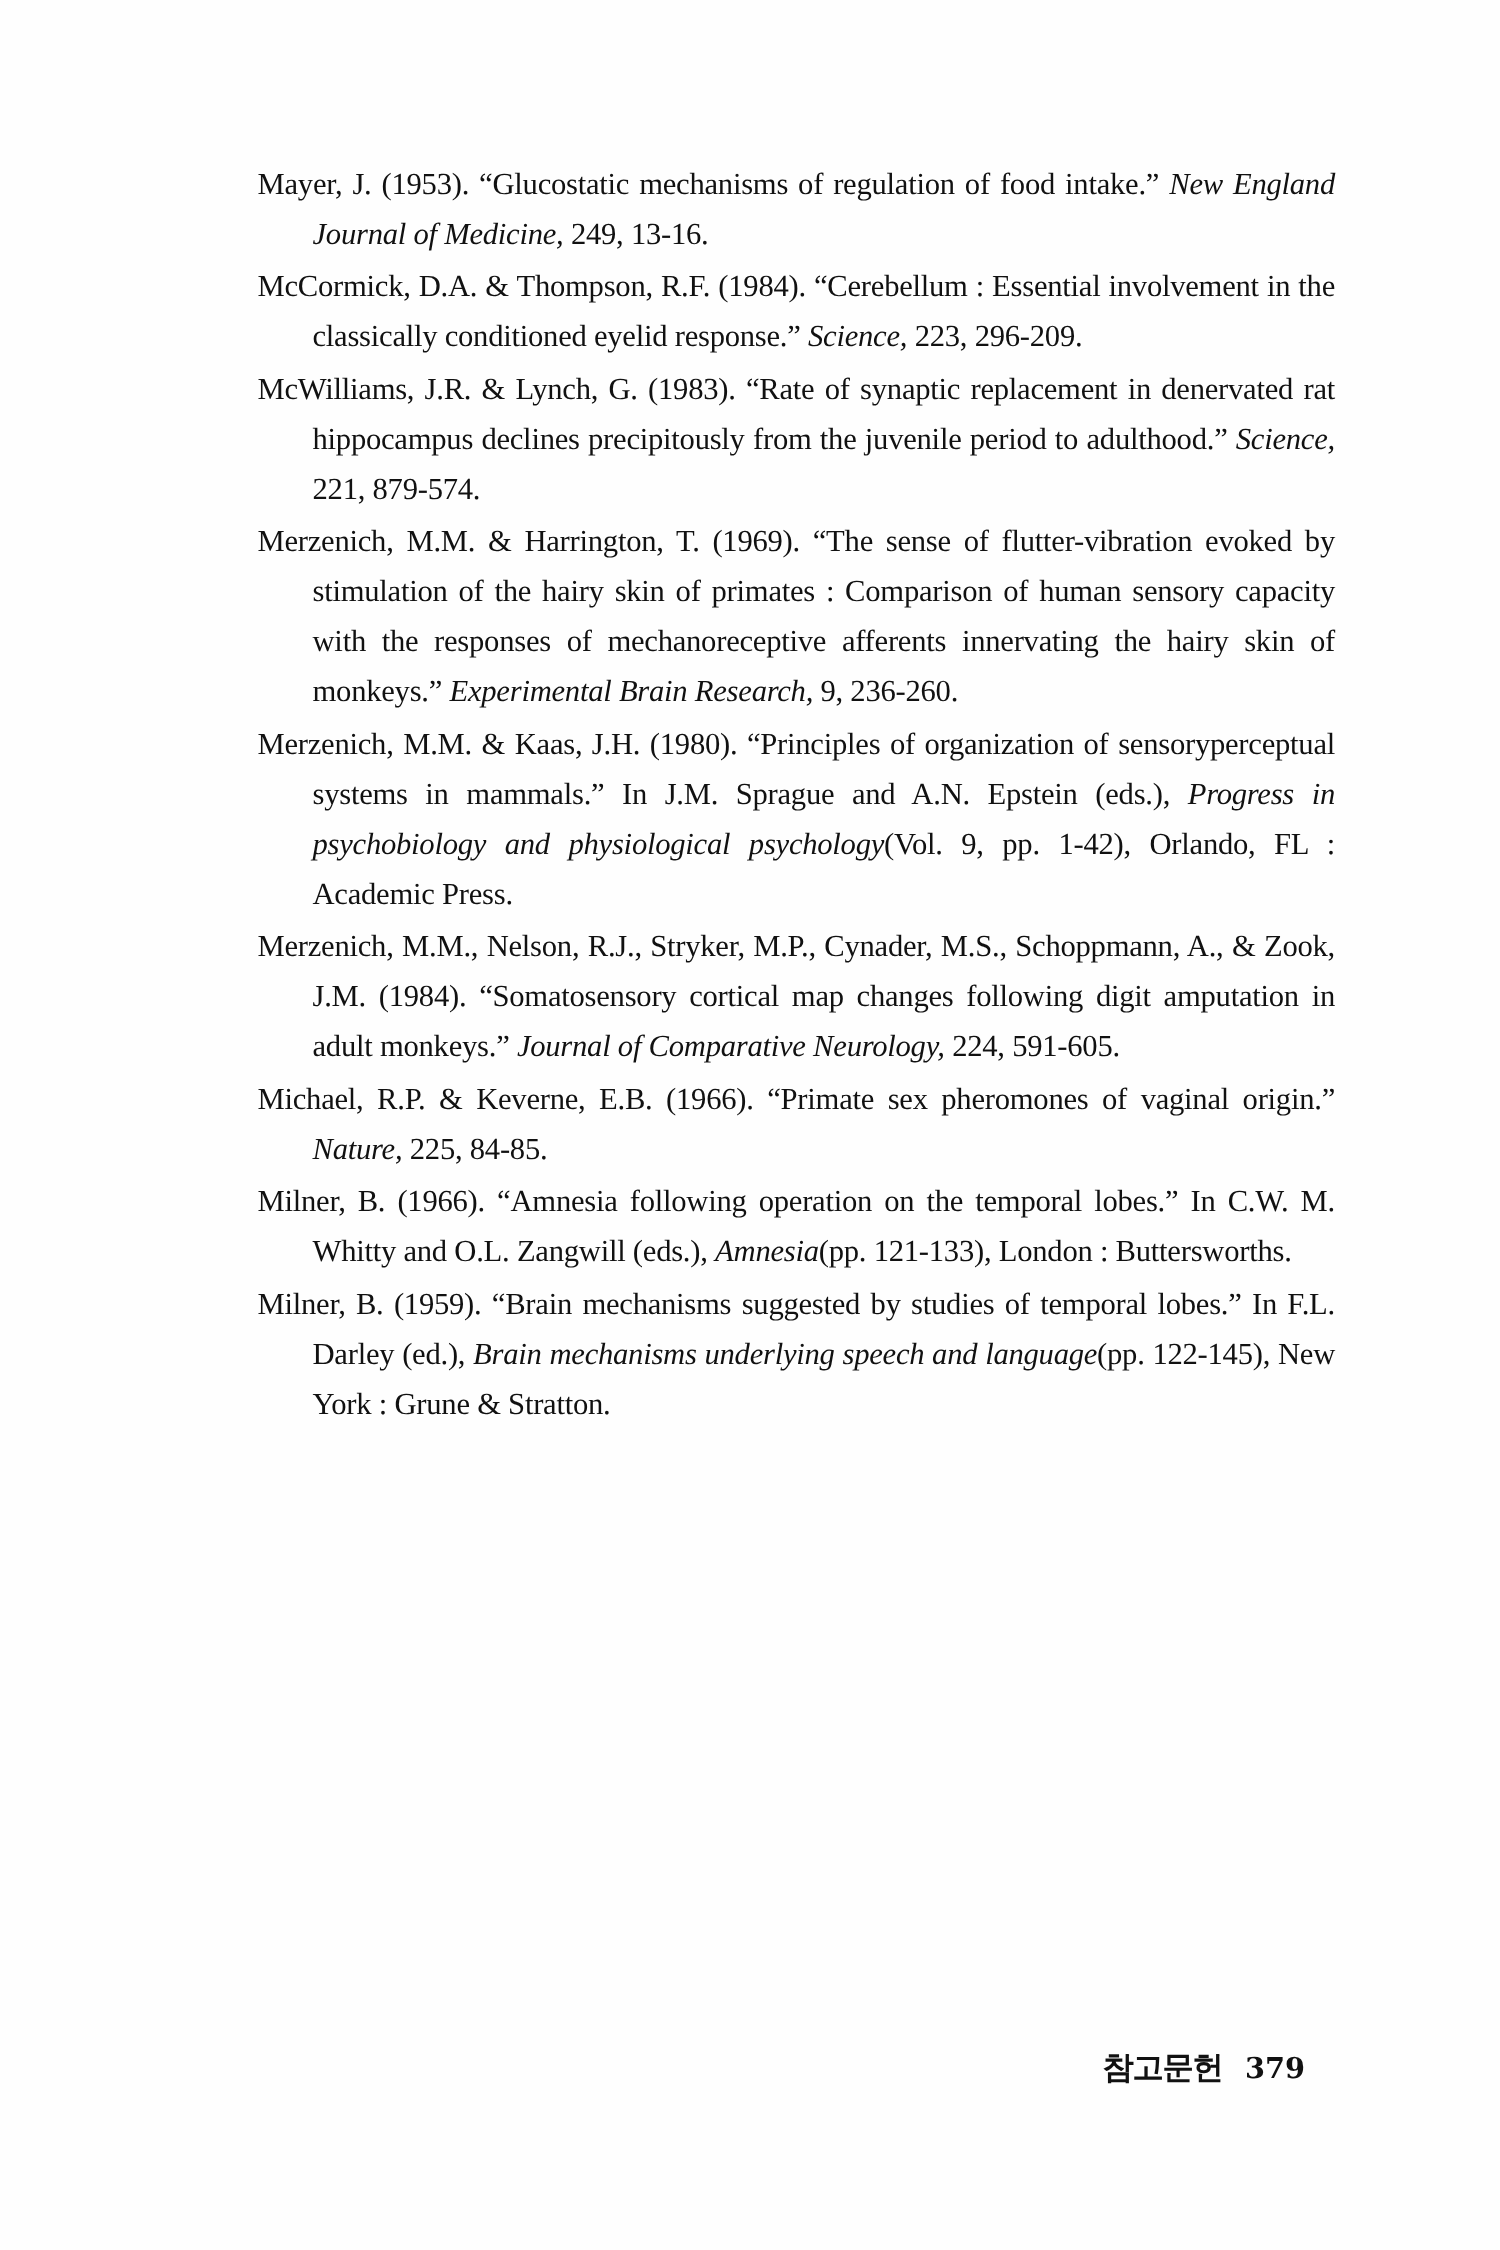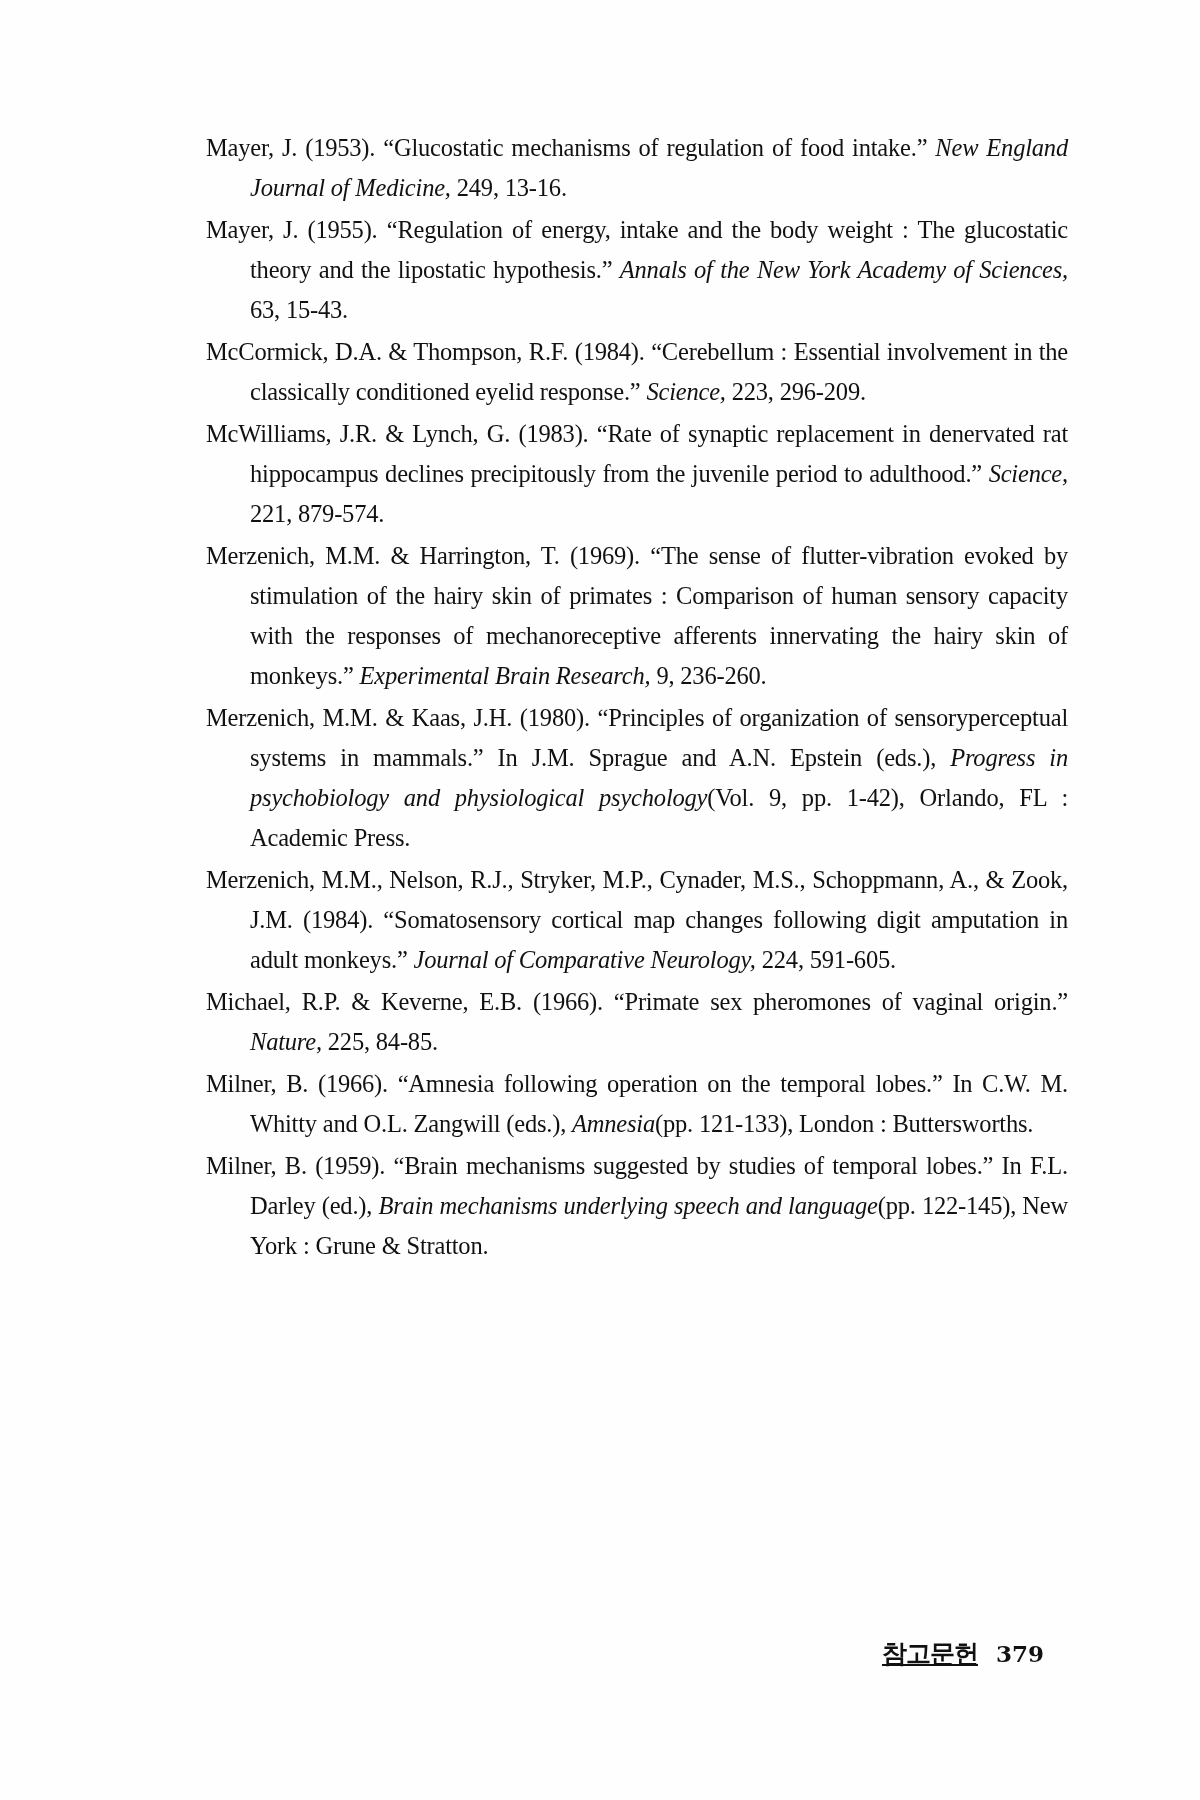--- a/index.html
+++ b/index.html
@@ -48,37 +48,35 @@
       left: 882px;
       top: 1637px;
       font-size: 25px;
       font-weight: bold;
       font-family: "DejaVu Sans", sans-serif;
       color: #111;
       white-space: nowrap;
     }
     .footer .label {
       letter-spacing: -1px;
-      text-decoration: underline;
     }
     .footer .num {
       font-family: "DejaVu Serif", serif;
       margin-left: 18px;
       font-size: 23px;
     }
   </style>
 </head>
 <body>
 
 <div class="page">
   <div class="refs">
 
     <p class="ref"><span>Mayer, J.</span> <span>(1953).</span> <span>“Glucostatic mechanisms of regulation of food intake.”</span> <i>New England Journal of Medicine,</i> <span>249, 13-16.</span></p>
 
-    <p class="ref"><span>Mayer, J.</span> <span>(1955).</span> <span>“Regulation of energy, intake and the body weight : The glucostatic theory and the lipostatic hypothesis.”</span> <i>Annals of the New York Academy of Sciences,</i> <span>63, 15-43.</span></p>
 
 
     <p class="ref"><span>McCormick, D.A. &amp; Thompson, R.F.</span> <span>(1984).</span> <span>“Cerebellum : Essential involvement in the classically conditioned eyelid response.”</span> <i>Science,</i> <span>223, 296-209.</span></p>
 
 
     <p class="ref"><span>McWilliams, J.R. &amp; Lynch, G.</span> <span>(1983).</span> <span>“Rate of synaptic replacement in denervated rat hippocampus declines precipitously from the juvenile period to adulthood.”</span> <i>Science,</i> <span>221, 879-574.</span></p>
 
     <p class="ref"><span>Merzenich, M.M. &amp; Harrington, T.</span> <span>(1969).</span> <span>“The sense of flutter-vibration evoked by stimulation of the hairy skin of primates : Comparison of human sensory capacity with the responses of mechanoreceptive afferents innervating the hairy skin of monkeys.”</span> <i>Experimental Brain Research,</i> <span>9, 236-260.</span></p>
 
     <p class="ref"><span>Merzenich, M.M. &amp; Kaas, J.H.</span> <span>(1980).</span> <span>“Principles of organization of sensoryperceptual systems in mammals.” In J.M. Sprague and A.N. Epstein (eds.),</span> <i>Progress in psychobiology and physiological psychology</i><span>(Vol. 9, pp. 1-42), Orlando, FL : Academic Press.</span></p>

